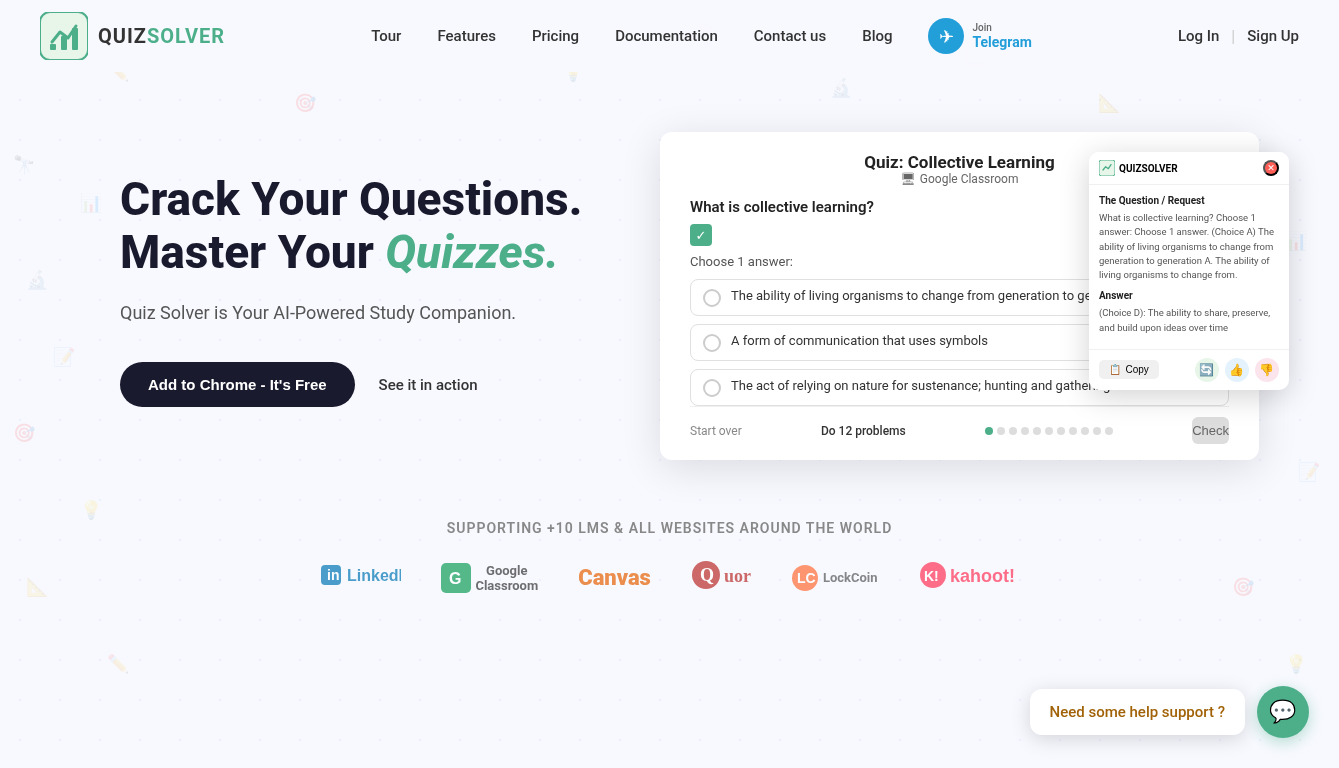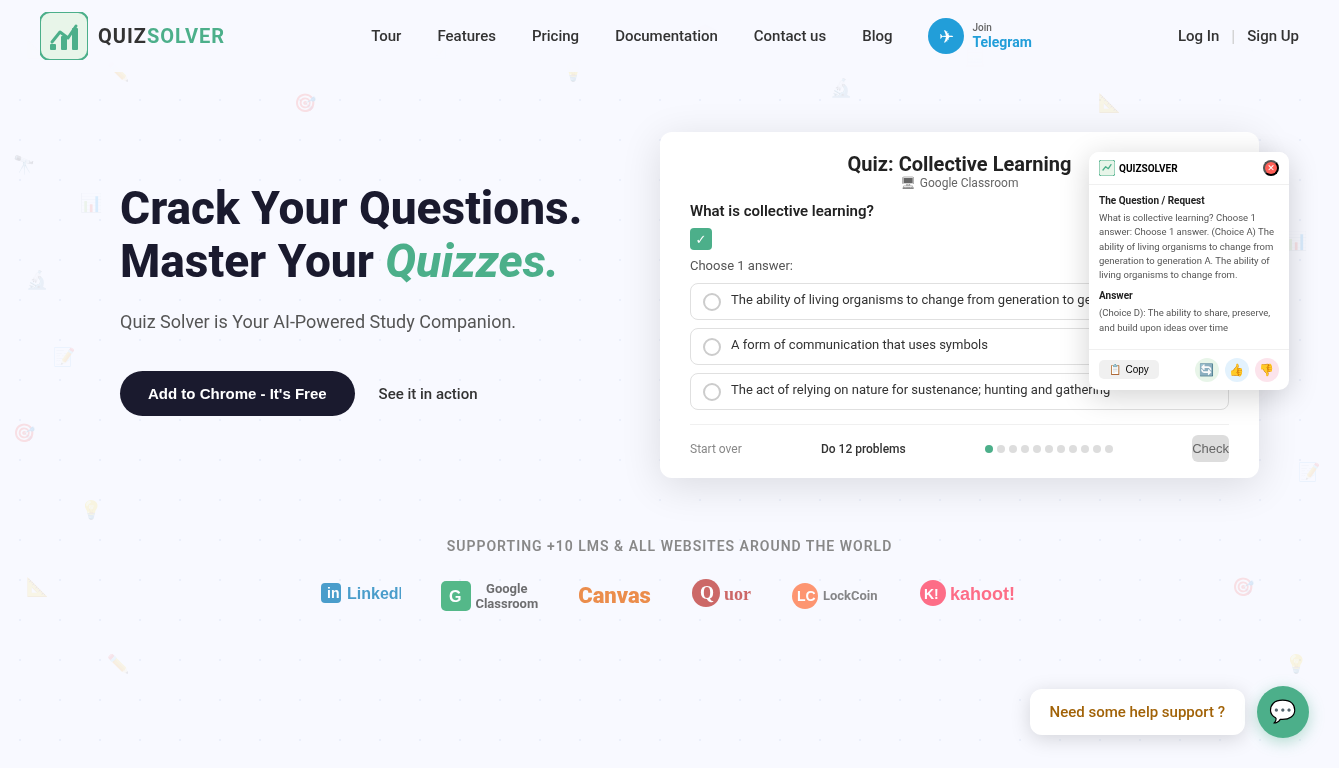--- a/index.html
+++ b/index.html
@@ -224,21 +224,21 @@
       padding: 20px 30px 16px;
       position: relative;
     }
 
     .quiz-title-bar {
       text-align: center;
       margin-bottom: 8px;
     }
 
     .quiz-title {
-      font-size: 20px;
+      font-size: 17px;
       font-weight: 700;
       color: #222;
     }
 
     .quiz-source {
       font-size: 12px;
       color: #666;
       display: flex;
       align-items: center;
       justify-content: center;
@@ -300,21 +300,20 @@
       border-radius: 50%;
       border: 2px solid #ccc;
       flex-shrink: 0;
       margin-top: 1px;
     }
 
     .quiz-footer {
       display: flex;
       align-items: center;
       justify-content: space-between;
-      margin-top: 14px;
       padding-top: 10px;
       border-top: 1px solid #f0f0f0;
       gap: 8px;
     }
 
     .start-over {
       font-size: 12px;
       color: #888;
     }
 

